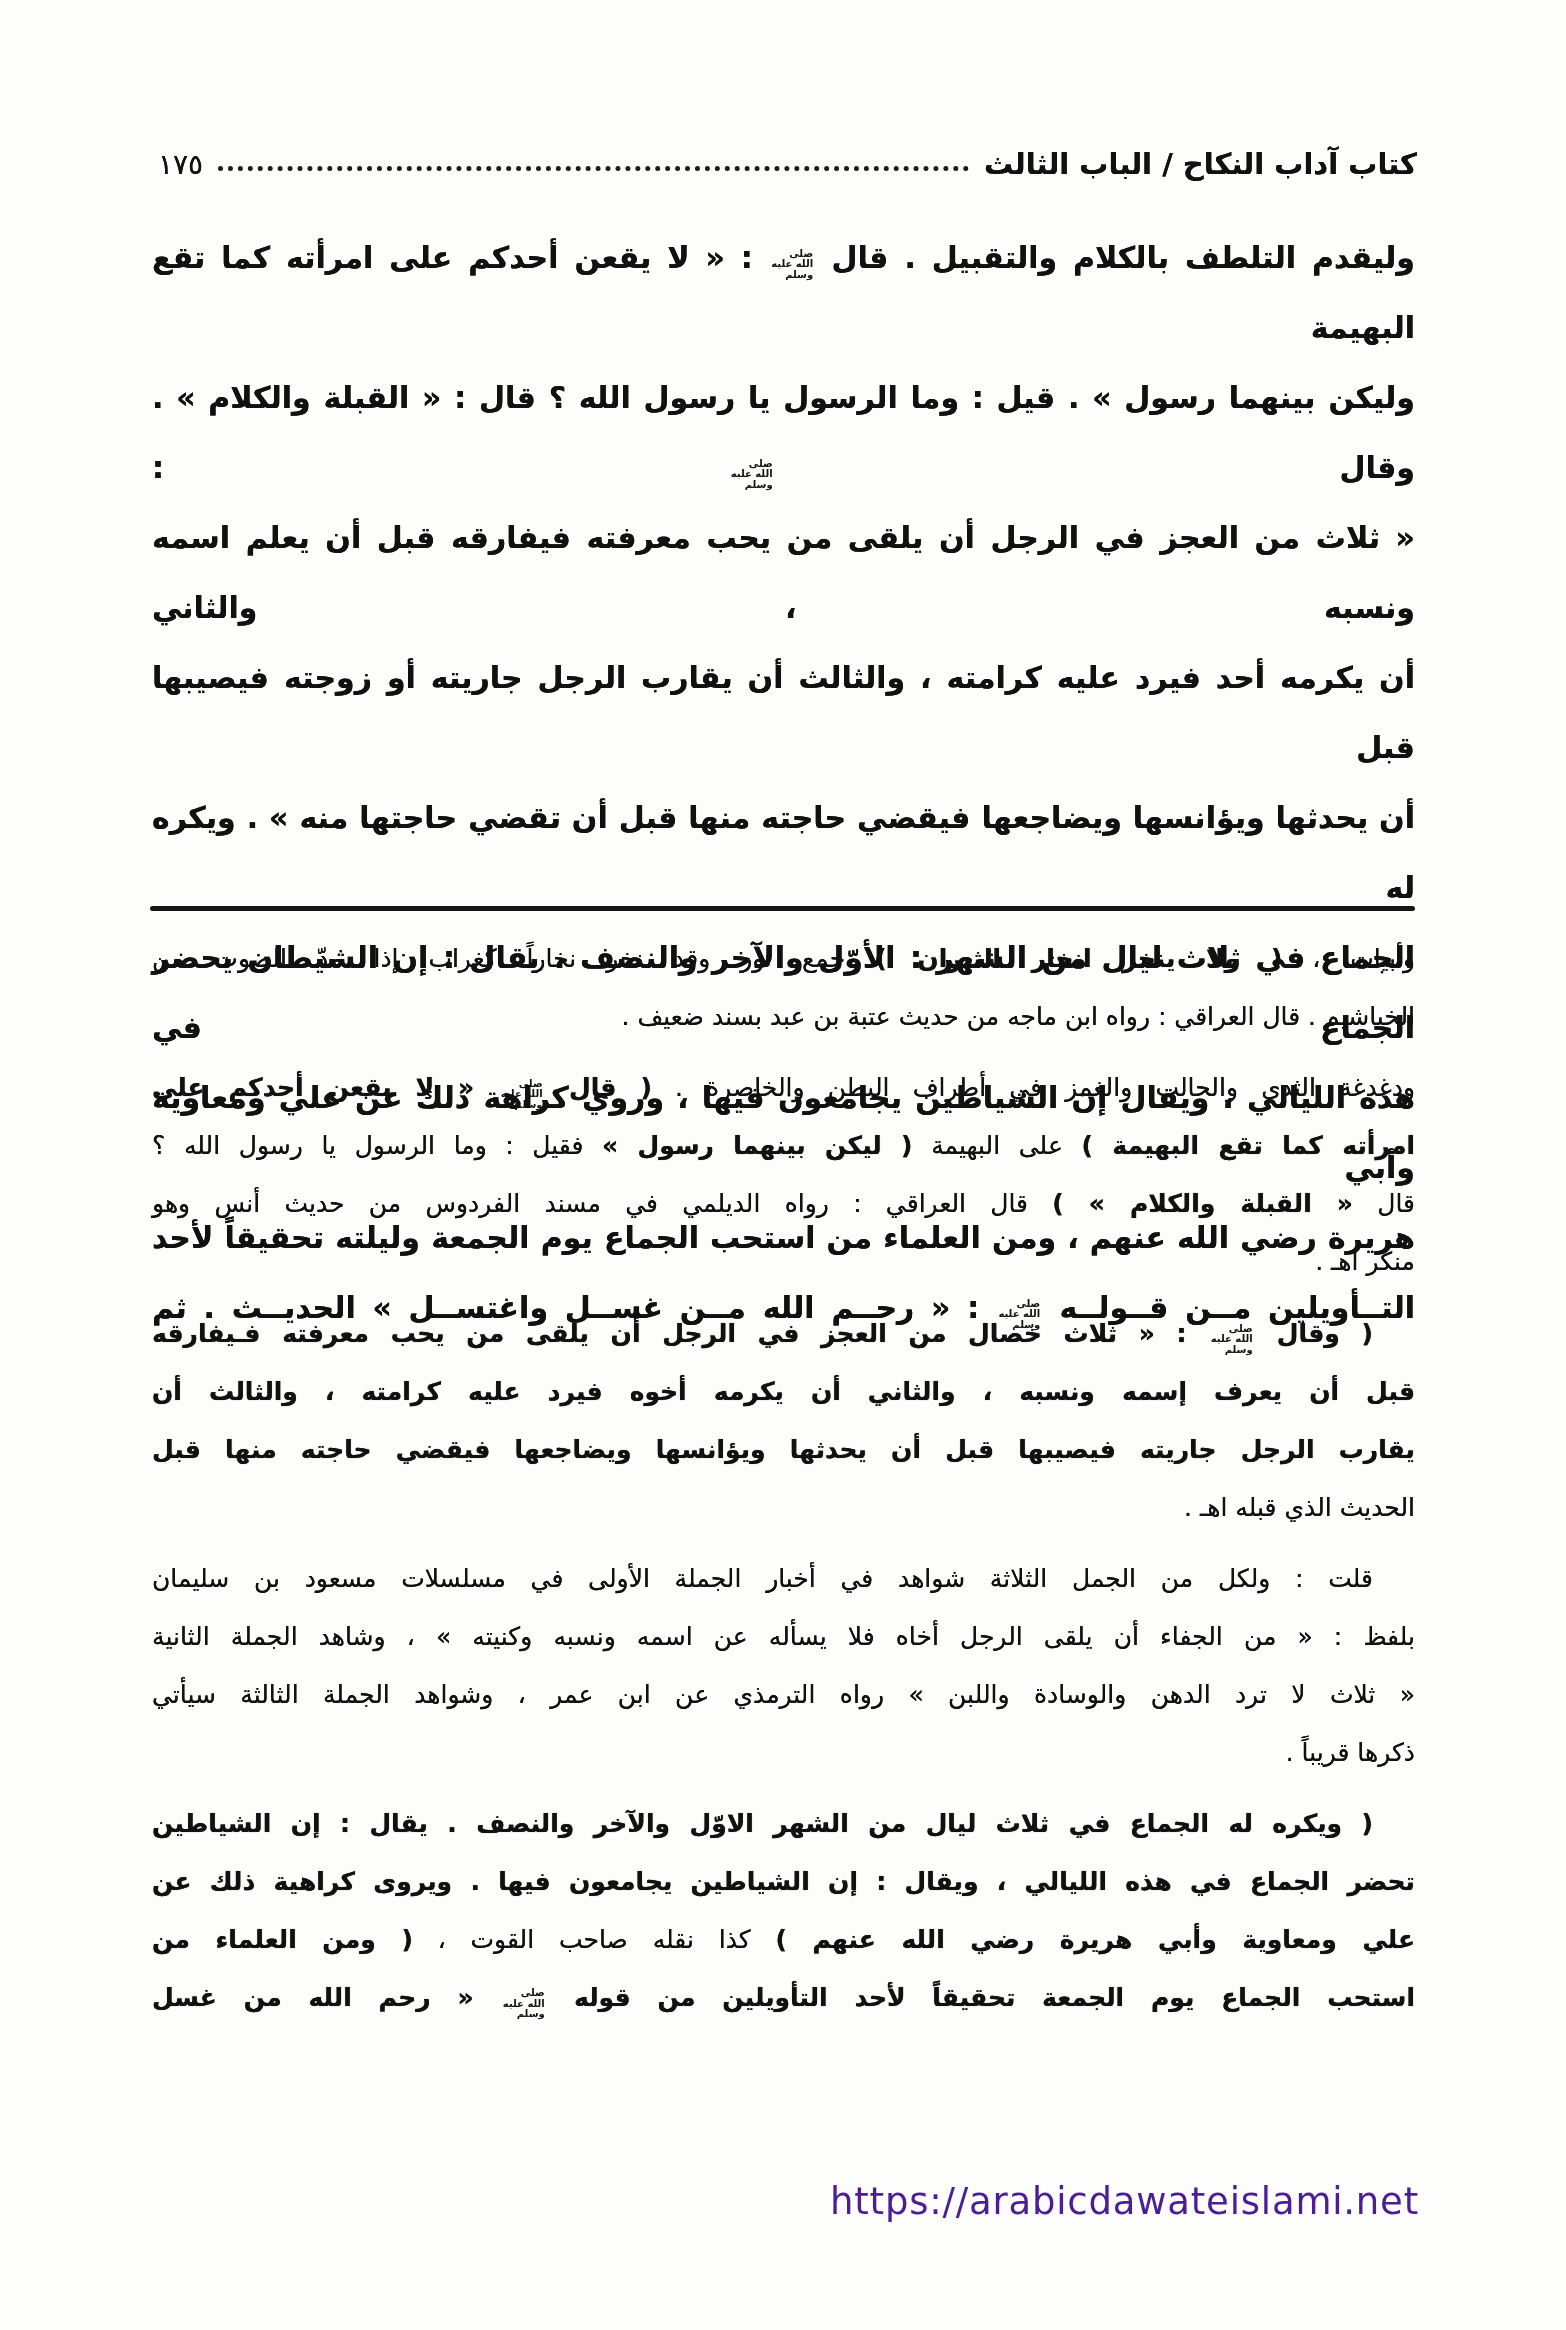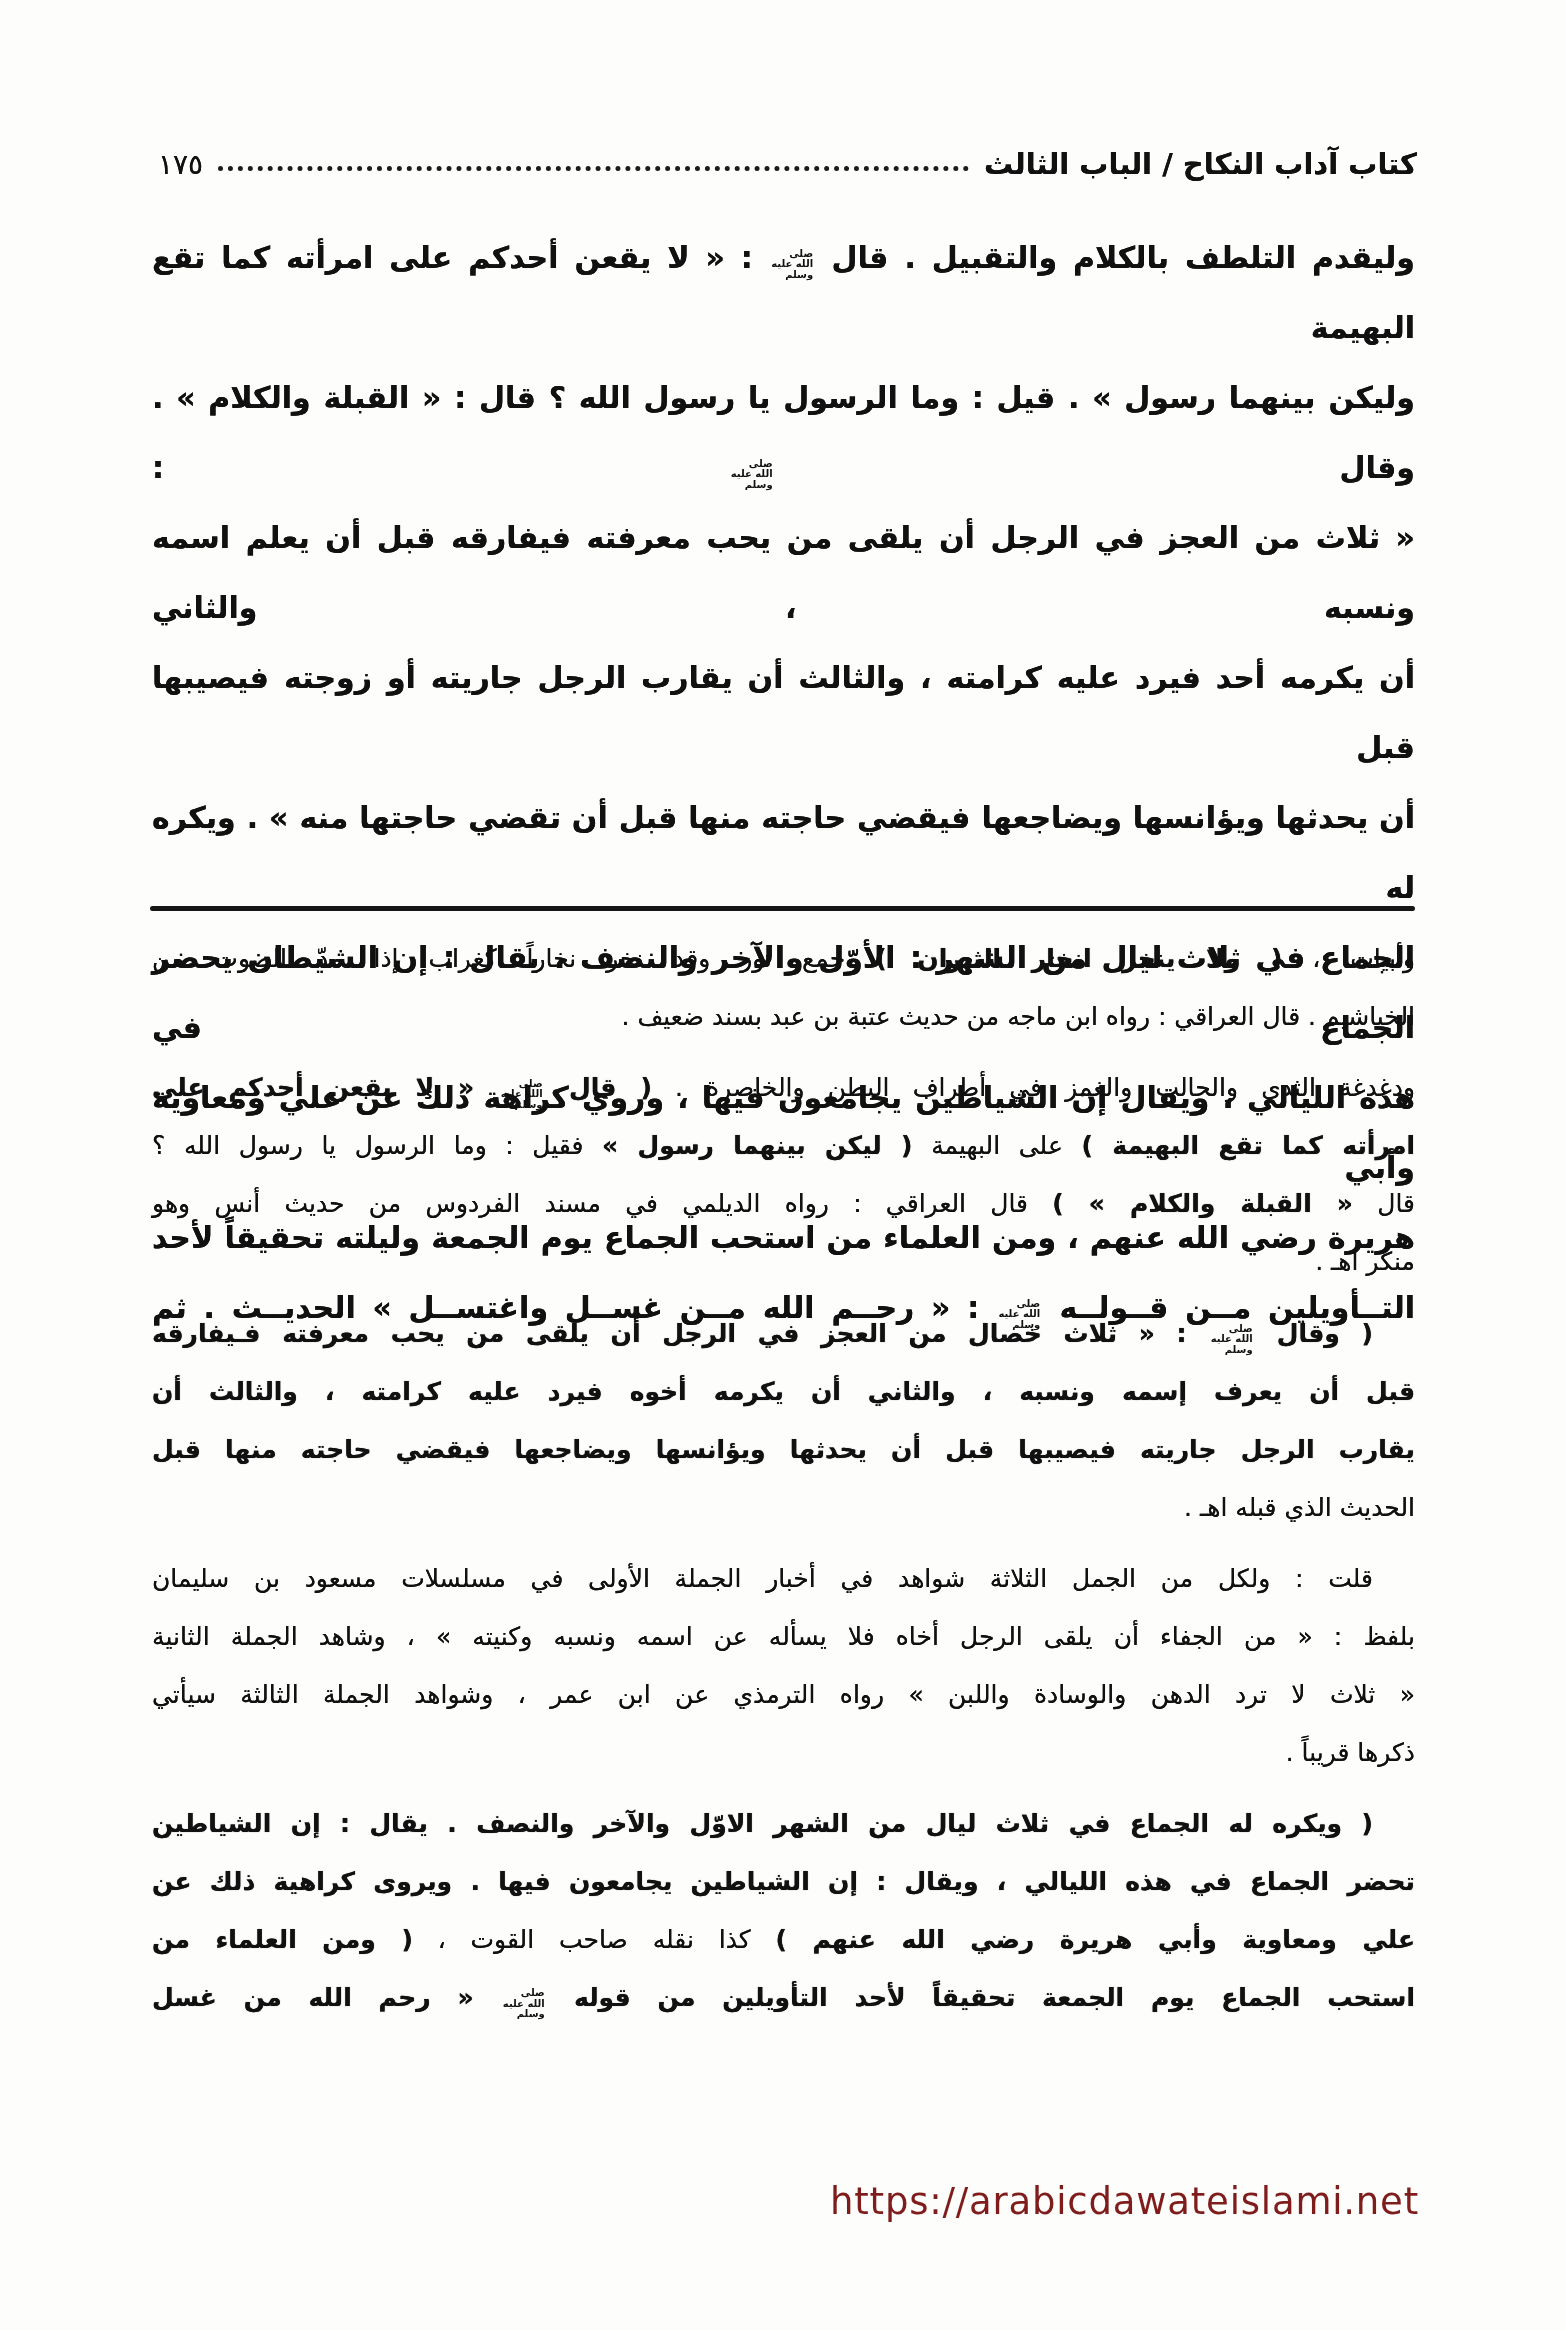--- a/index.html
+++ b/index.html
@@ -56,21 +56,21 @@
   .seg.b{font-weight:bold;text-shadow:0 0 0.7px currentColor;}
   
   .saw{
     display:inline-block;font-size:10px;font-weight:bold;line-height:1.05;
     vertical-align:middle;margin:0 2.5px;
     transform:translateY(5px);text-shadow:none;
   }
   
   .watermark{
     position:absolute;top:2180px;right:148px;
-    direction:ltr;font-size:37px;color:#7f1d1d;letter-spacing:0.8px;
+    direction:ltr;font-size:37px;color:#4c1d95;letter-spacing:0.8px;
     text-shadow:none;font-weight:normal;
   }
 </style>
 </head>
 <body>
 
 <div class="page">
 
   <div class="header">
     <div class="header-title">كتاب آداب النكاح / الباب الثالث</div>

